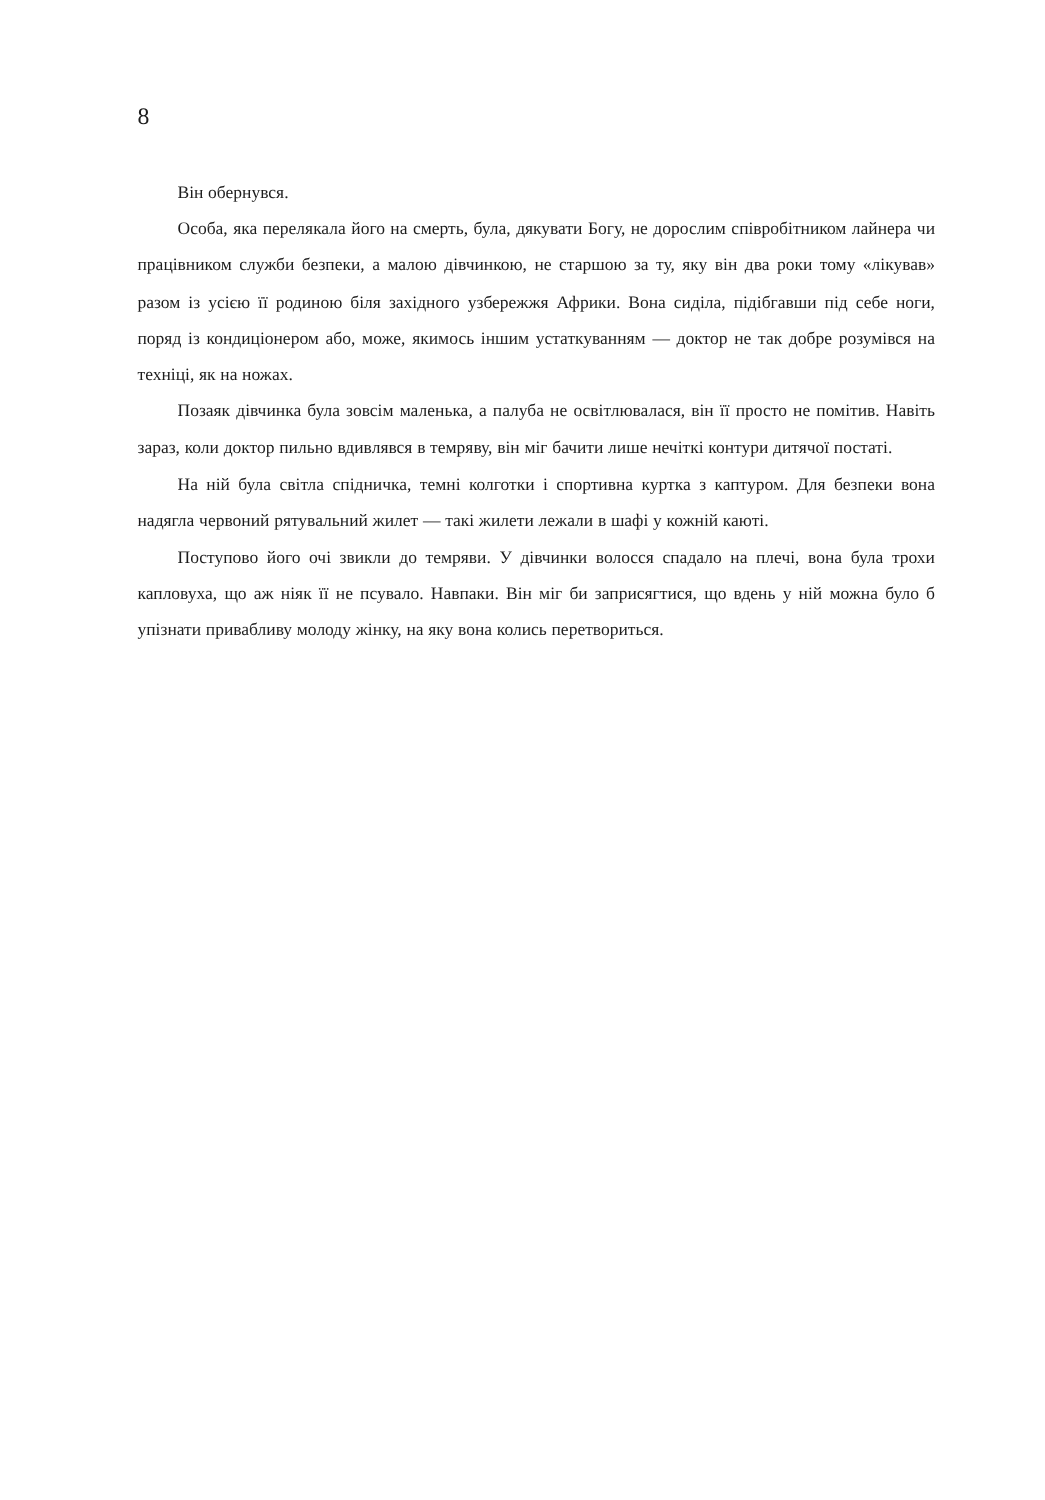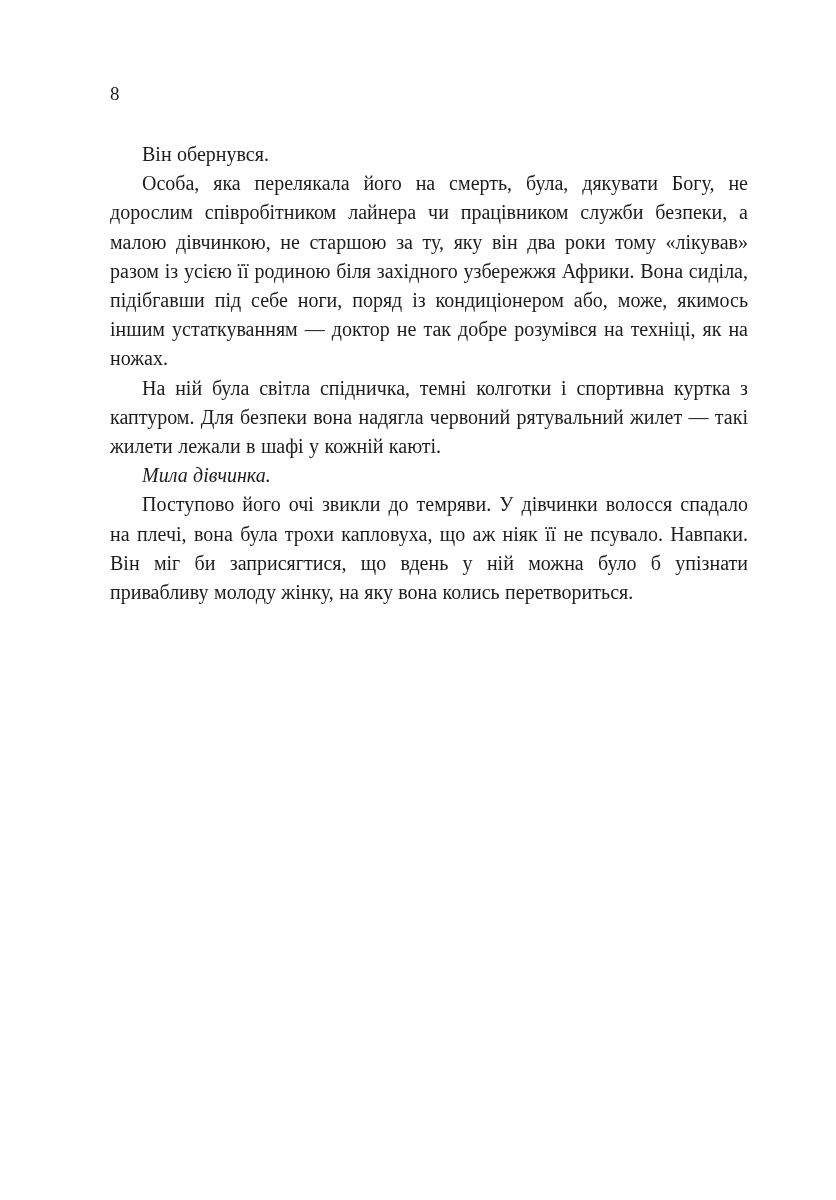--- a/index.html
+++ b/index.html
@@ -22,21 +22,21 @@
     top: 84px;
     font-size: 19px;
     line-height: 1;
     color: #1c1c1c;
   }
   .text-block {
     position: absolute;
     left: 110px;
     top: 140px;
     width: 638px;
-    font-size: 20px;
+    font-size: 14px;
     line-height: 29.2px;
     text-align: justify;
     hyphens: auto;
     -webkit-hyphens: auto;
     word-spacing: 0.02em;
   }
   .text-block p {
     margin: 0;
     padding: 0;
     text-indent: 32px;
@@ -47,17 +47,17 @@
 </style>
 </head>
 <body>
 
 <div class="page">
   <div class="page-number">8</div>
 
   <div class="text-block">
     <p>Він обернувся.</p>
     <p>Особа, яка перелякала його на смерть, була, дякувати Богу, не дорослим співробітником лайнера чи працівником служби безпеки, а малою дівчинкою, не старшою за ту, яку він два роки тому «лікував» разом із усією її родиною біля західного узбережжя Африки. Вона сиділа, підібгавши під себе ноги, поряд із кондиціонером або, може, якимось іншим устаткуванням — доктор не так добре розумівся на техніці, як на ножах.</p>
+    <p>Позаяк дівчинка була зовсім маленька, а палуба не освітлювалася, він її просто не помітив. Навіть зараз, коли доктор пильно вдивлявся в темряву, він міг бачити лише нечіткі контури дитячої постаті.</p>
     <p>На ній була світла спідничка, темні колготки і спортивна куртка з каптуром. Для безпеки вона надягла червоний рятувальний жилет — такі жилети лежали в шафі у кожній каюті.</p>
-    <p class="italic">Мила дівчинка.</p>
     <p>Поступово його очі звикли до темряви. У дівчинки волосся спадало на плечі, вона була трохи капловуха, що аж ніяк її не псувало. Навпаки. Він міг би заприсягтися, що вдень у ній можна було б упізнати привабливу молоду жінку, на яку вона колись перетвориться.</p>
   </div>
 </div>
 
 </body></html>

